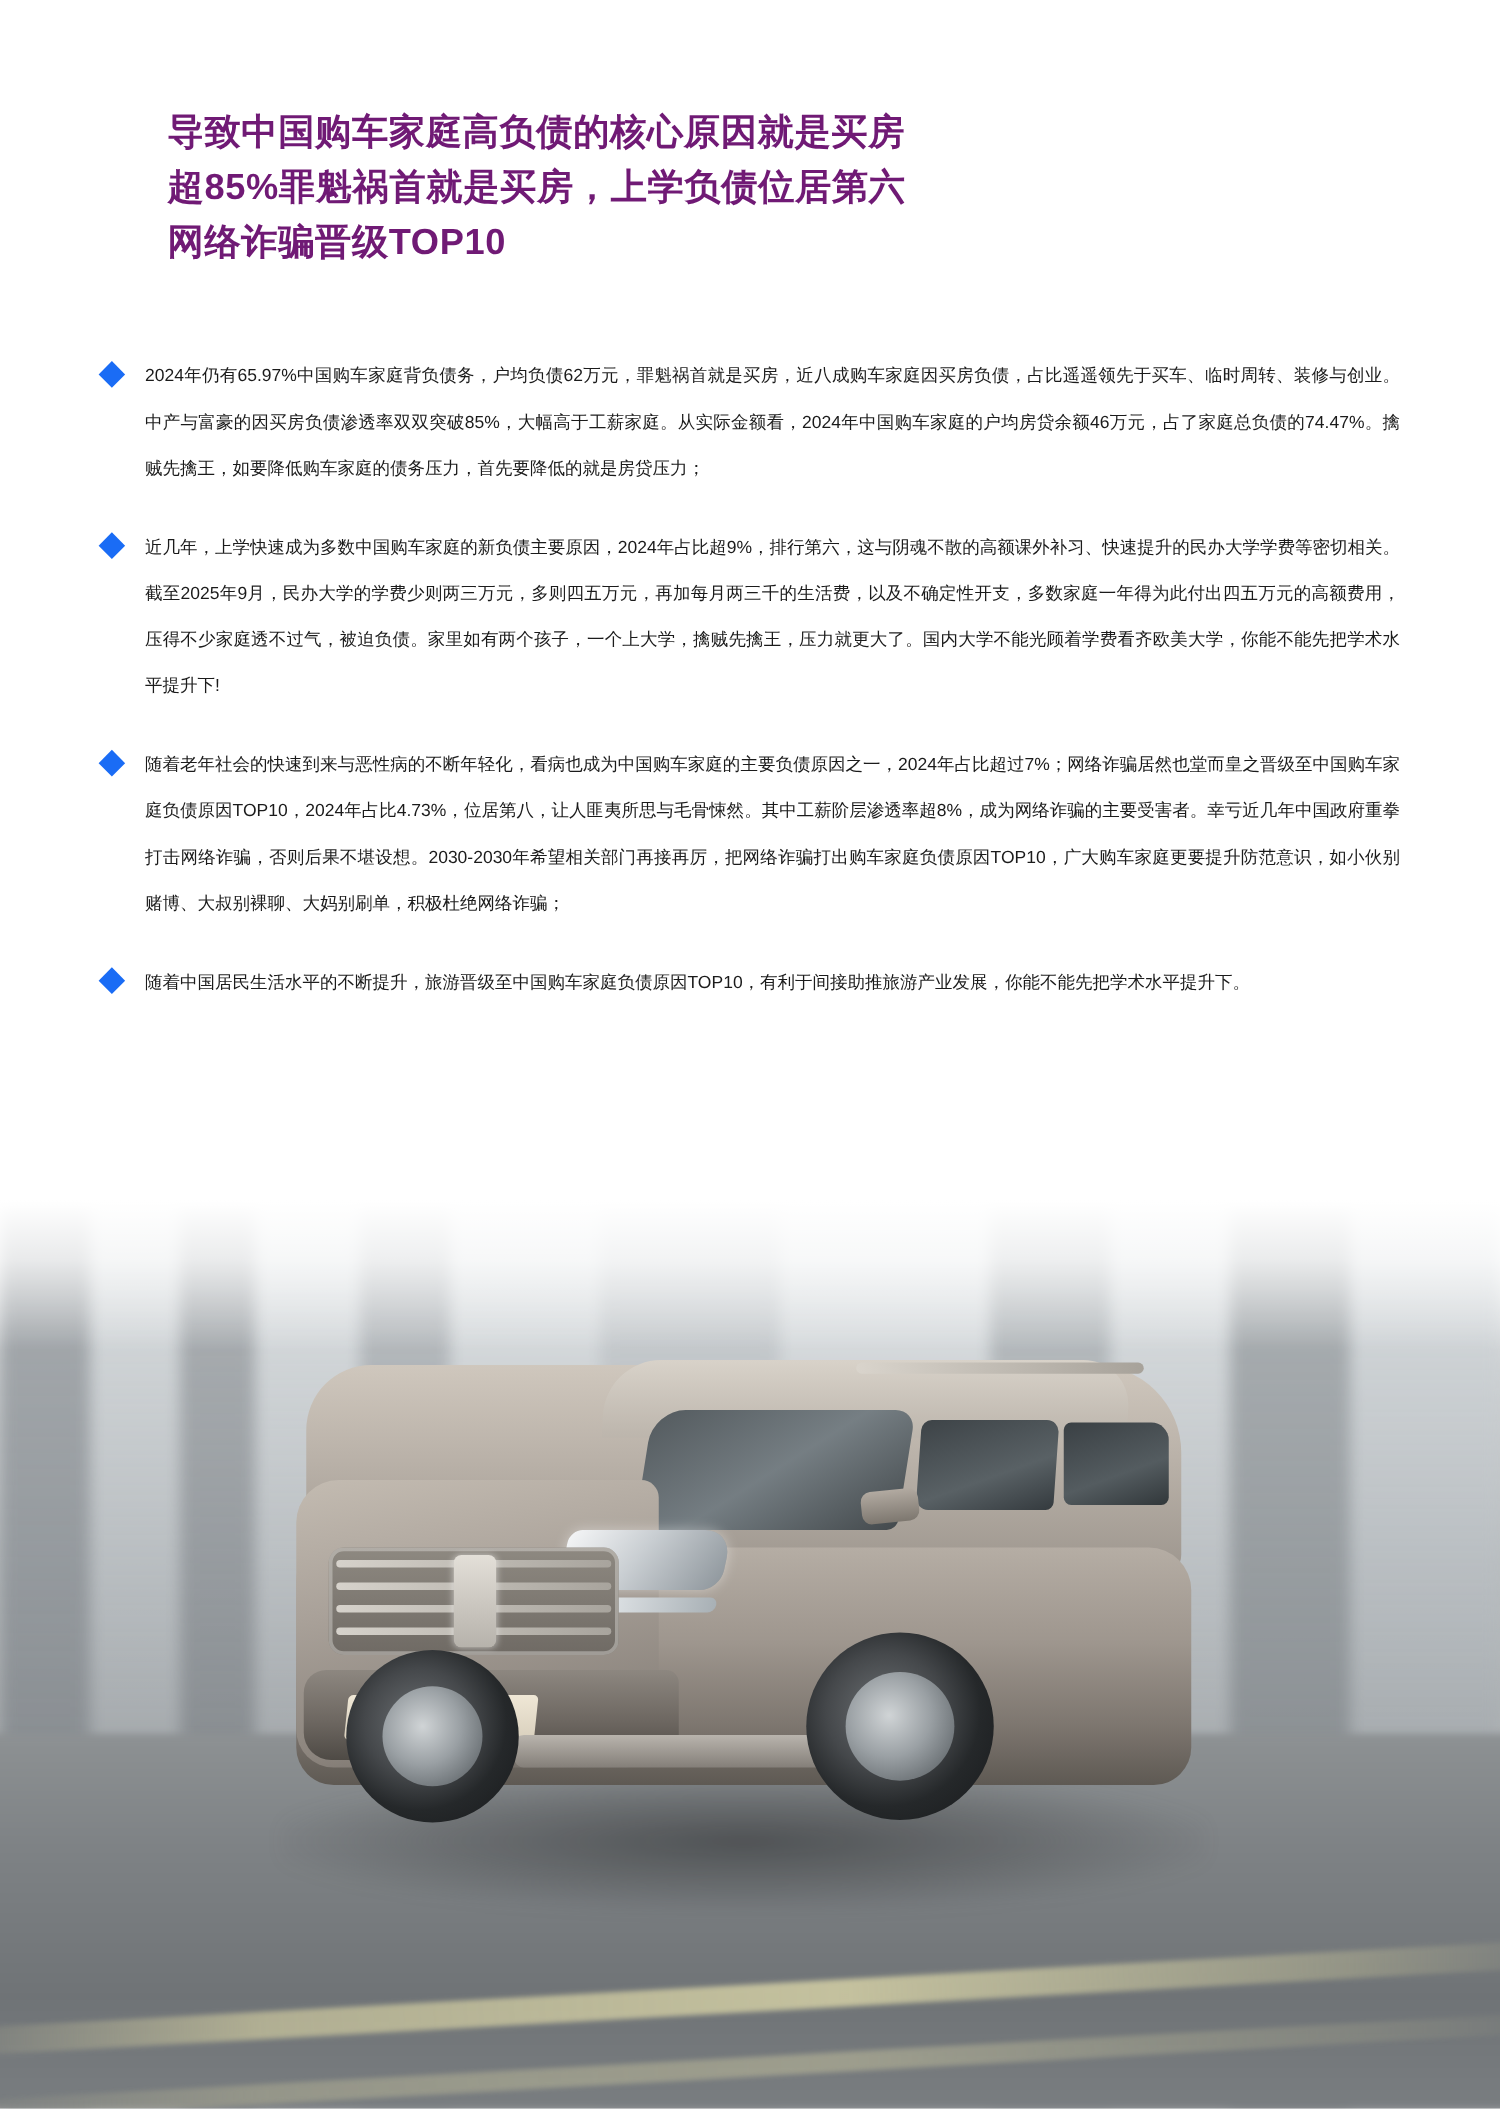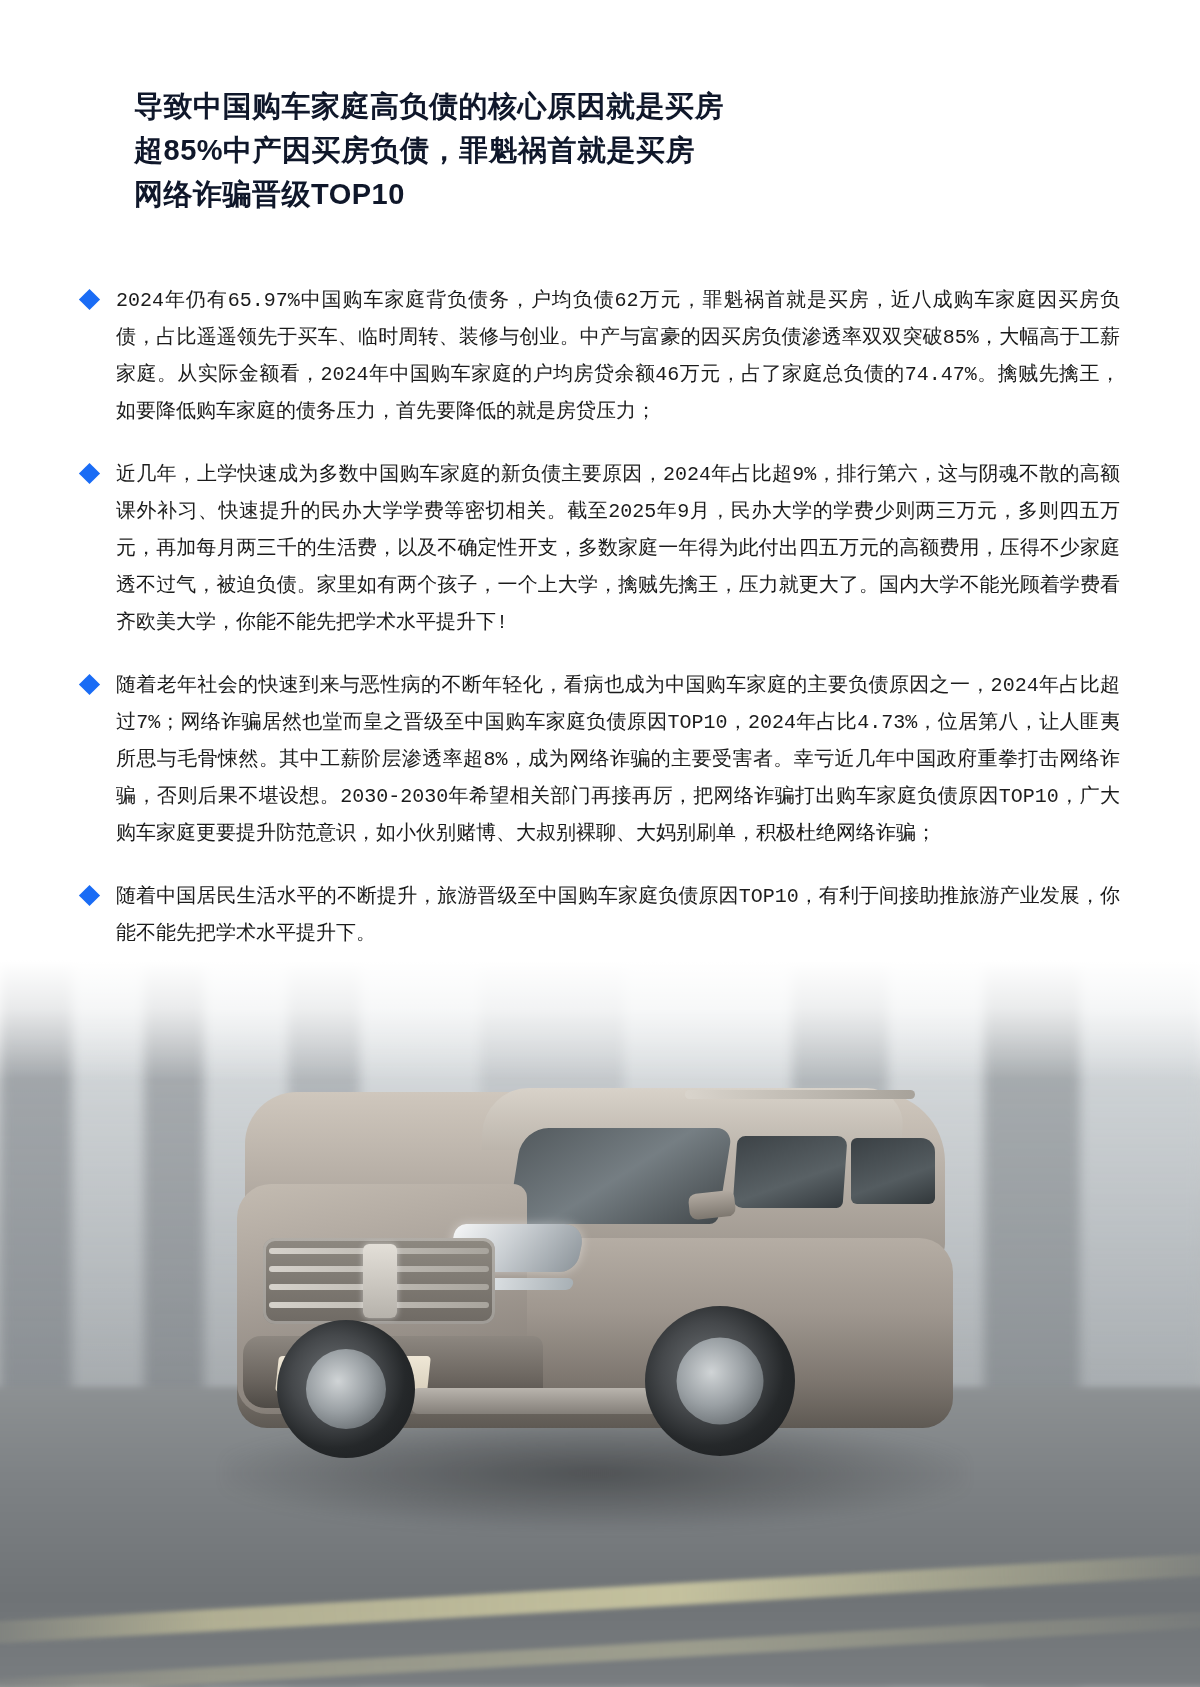--- a/index.html
+++ b/index.html
@@ -23,21 +23,21 @@
   }
 
   
   .title-block {
     position: absolute;
     left: 134px;
     top: 84px;
     width: 960px;
   }
   .title-line {
-    color: #0f172a;
+    color: #701a75;
     font-size: 29px;
     font-weight: bold;
     line-height: 44px;
     letter-spacing: 0.5px;
     white-space: nowrap;
   }
 
   
   .body-block {
     position: absolute;
@@ -63,25 +63,25 @@
     position: absolute;
     left: 2px;
     top: 2px;
     width: 15px;
     height: 15px;
     background: #1a6cf5;
     transform: rotate(45deg);
   }
   .bullet-text {
     flex: 1 1 auto;
-    font-size: 20px;
+    font-size: 14px;
     line-height: 37px;
     color: #1b1b1b;
     text-align: justify;
-    font-family: Liberation Mono, monospace;
+    font-family: Liberation Sans, sans-serif;
   }
 
   
   .photo {
     position: absolute;
     left: 0;
     top: 960px;
     width: 1200px;
     height: 727px;
     overflow: hidden;
@@ -307,21 +307,21 @@
     border-radius: 5px;
   }
 </style>
 </head>
 <body>
 
 <div class="page">
 
   <div class="title-block">
     <div class="title-line">导致中国购车家庭高负债的核心原因就是买房</div>
-    <div class="title-line">超85%中产因买房负债，罪魁祸首就是买房</div>
+    <div class="title-line">超85%罪魁祸首就是买房，上学负债位居第六</div>
     <div class="title-line">网络诈骗晋级TOP10</div>
   </div>
 
   <div class="body-block">
 
     <div class="bullet-row">
       <span class="bullet-marker"></span>
       <div class="bullet-text">2024年仍有65.97%中国购车家庭背负债务，户均负债62万元，罪魁祸首就是买房，近八成购车家庭因买房负债，占比遥遥领先于买车、临时周转、装修与创业。中产与富豪的因买房负债渗透率双双突破85%，大幅高于工薪家庭。从实际金额看，2024年中国购车家庭的户均房贷余额46万元，占了家庭总负债的74.47%。擒贼先擒王，如要降低购车家庭的债务压力，首先要降低的就是房贷压力；</div>
     </div>
 

